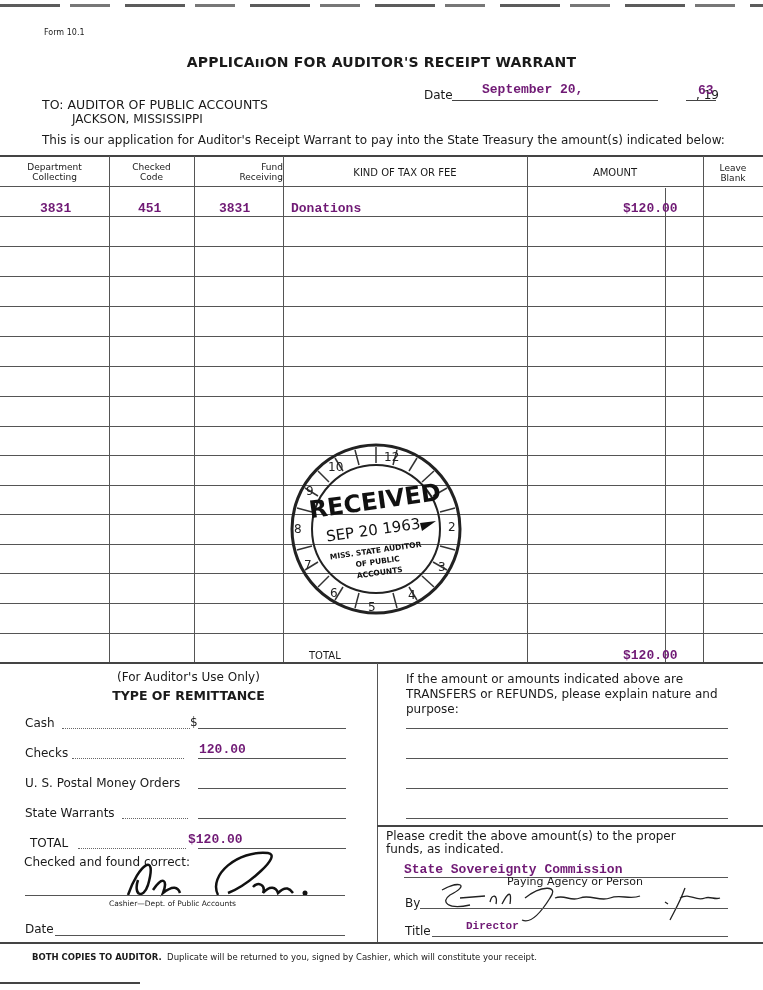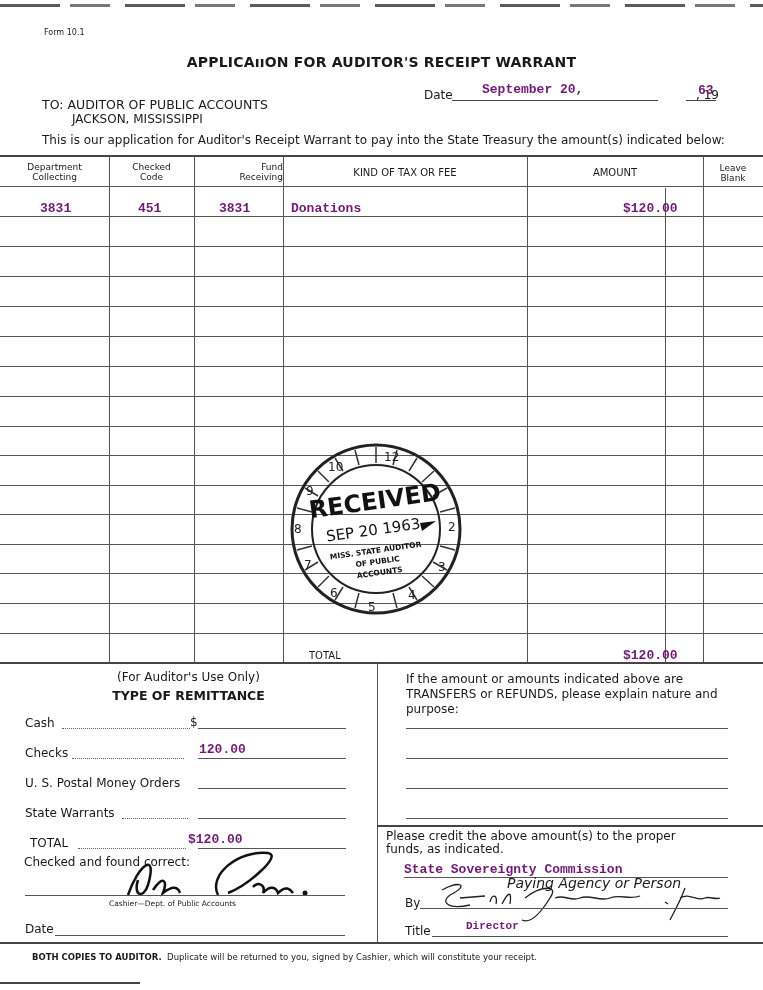--- a/index.html
+++ b/index.html
@@ -30,21 +30,21 @@
   .cell { position:absolute; font-size:13px; }
   .total-label { left:309px; top:650px; font-size:10px; }
 
   .aud-note { left:0; width:377px; top:670px; text-align:center; font-size:12px; }
   .aud-title { left:0; width:377px; top:688px; text-align:center; font-size:12.5px; font-weight:bold; }
   .rem-label { position:absolute; font-size:12px; }
   .rem-val { position:absolute; font-size:13px; }
   .explain { left:406px; top:672px; width:330px; font-size:12px; line-height:15px; }
   .credit { left:386px; top:830px; width:330px; font-size:12px; line-height:13px; }
   .agency { left:404px; top:862px; font-size:13px; }
-  .agency-cap { left:507px; top:875px; font-size:14px;font-style:italic; }
+  .agency-cap { left:507px; top:875px; font-size:11px; }
   .by-label { left:405px; top:896px; font-size:12px; }
   .title-label { left:405px; top:924px; font-size:12px; }
   .title-val { left:466px; top:920px; font-size:11px; }
   .checked { left:24px; top:855px; font-size:12px; }
   .cashier-cap { left:109px; top:899px; font-size:7.5px; }
   .date2 { left:25px; top:922px; font-size:12px; }
   .footer { left:32px; top:952px; font-size:8.5px; }
   .footer b { font-weight:bold; }
 
   .stamp { left:288px; top:441px; width:176px; height:176px; }

